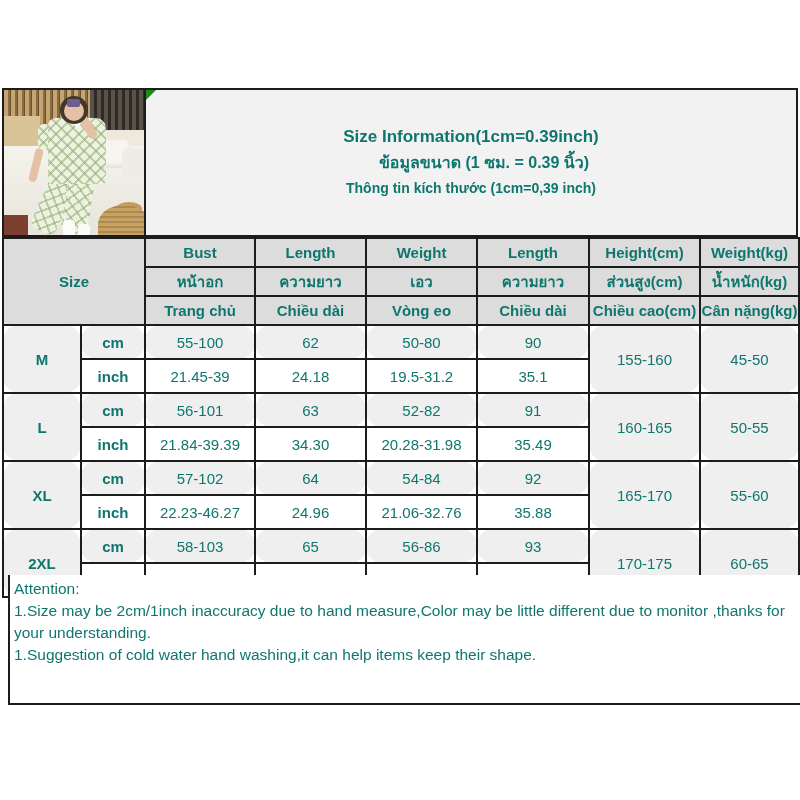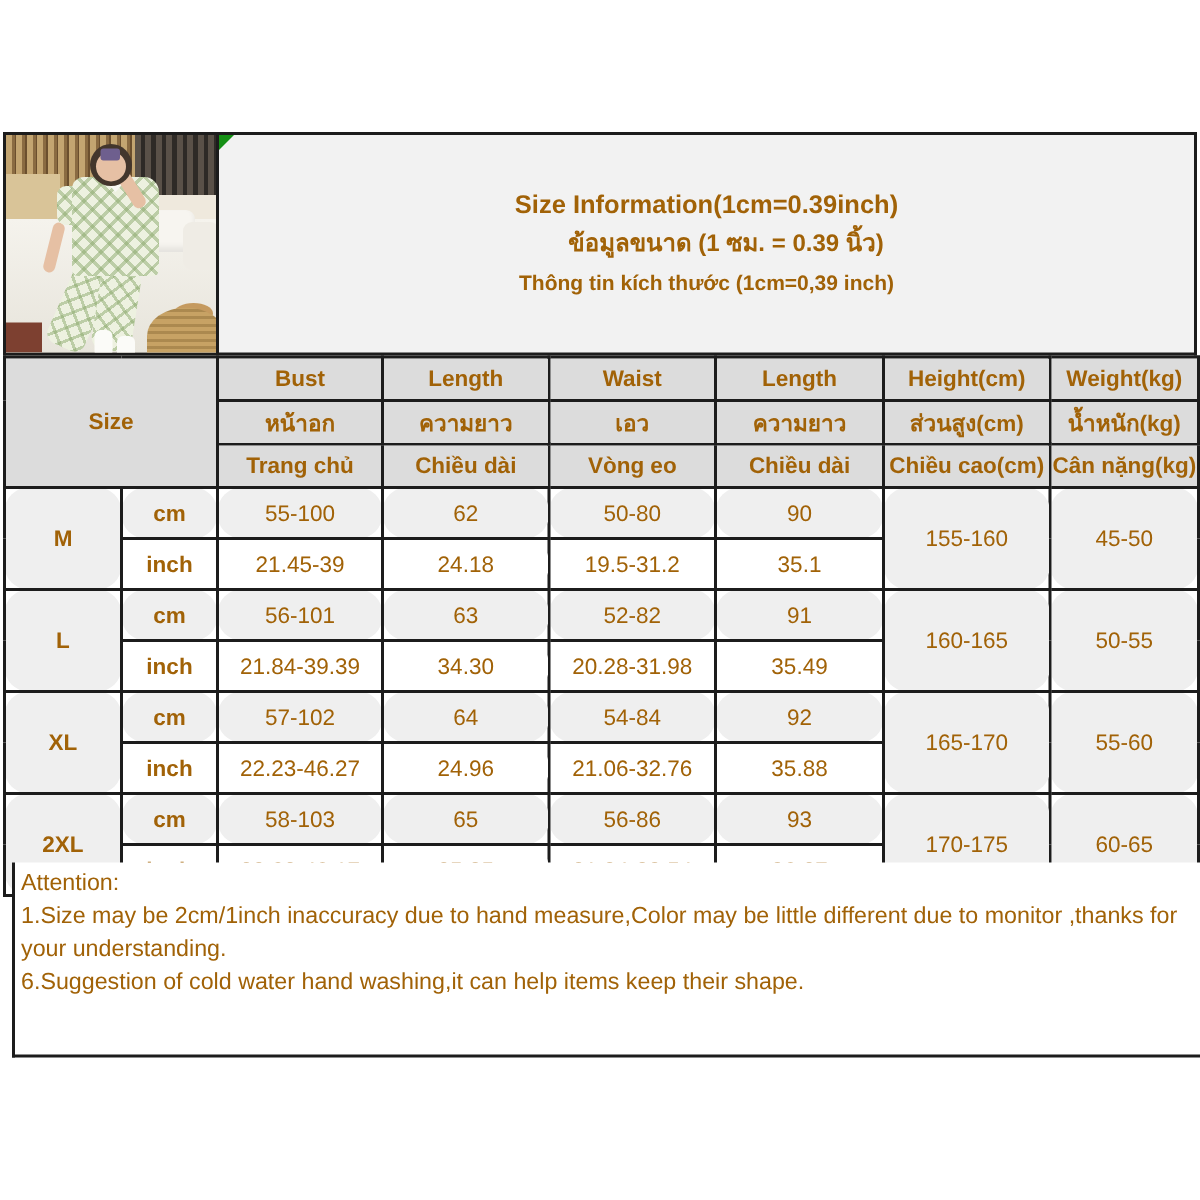--- a/index.html
+++ b/index.html
@@ -1,18 +1,18 @@
 <!DOCTYPE html>
 <html><head>
 <meta charset="utf-8">
 <style>
   html,body{margin:0;padding:0;background:#ffffff;}
   .canvas{
     position:relative;width:800px;height:800px;background:#ffffff;
-    font-family:"Liberation Sans","DejaVu Sans",sans-serif;color:#a16207;
+    font-family:"Liberation Sans","DejaVu Sans",sans-serif;color:#0f766e;
     overflow:hidden;
     text-decoration:underline;
   }
   
   .top-band{position:absolute;left:2px;top:88px;width:796px;height:149px;display:flex;}
   .photo{
     position:relative;width:144px;height:149px;box-sizing:border-box;
     border:2px solid #1c1c1c;background:#efe9dd;overflow:hidden;flex:0 0 144px;
   }
   .photo *{position:absolute;}
@@ -131,21 +131,21 @@
       <col style="width:111px">
         <col style="width:112px">
         <col style="width:111px">
         <col style="width:99px">
     </colgroup>
     <tbody>
     <tr class="hrow">
       <td class="corner" colspan="2" rowspan="3">Size</td>
       <td>Bust</td>
       <td>Length</td>
-      <td>Waist</td>
+      <td>Weight</td>
       <td>Length</td>
       <td>Height(cm)</td>
       <td>Weight(kg)</td>
     </tr>
     <tr class="hrow">
       <td>หน้าอก</td>
       <td>ความยาว</td>
       <td>เอว</td>
       <td>ความยาว</td>
       <td>ส่วนสูง(cm)</td>
@@ -230,16 +230,16 @@
       <td><span class="tri"></span><span>25.35</span></td>
       <td><span class="tri"></span><span>21.84-33.54</span></td>
       <td>36.27</td>
     </tr>
     </tbody>
   </table>
 
   <div class="attention">
     <div>Attention:</div>
     <div>1.Size may be 2cm/1inch inaccuracy due to hand measure,Color may be little different due to monitor ,thanks for your understanding.</div>
-    <div>6.Suggestion of cold water hand washing,it can help items keep their shape.</div>
+    <div>1.Suggestion of cold water hand washing,it can help items keep their shape.</div>
   </div>
 
 </div>
 
 </body></html>

